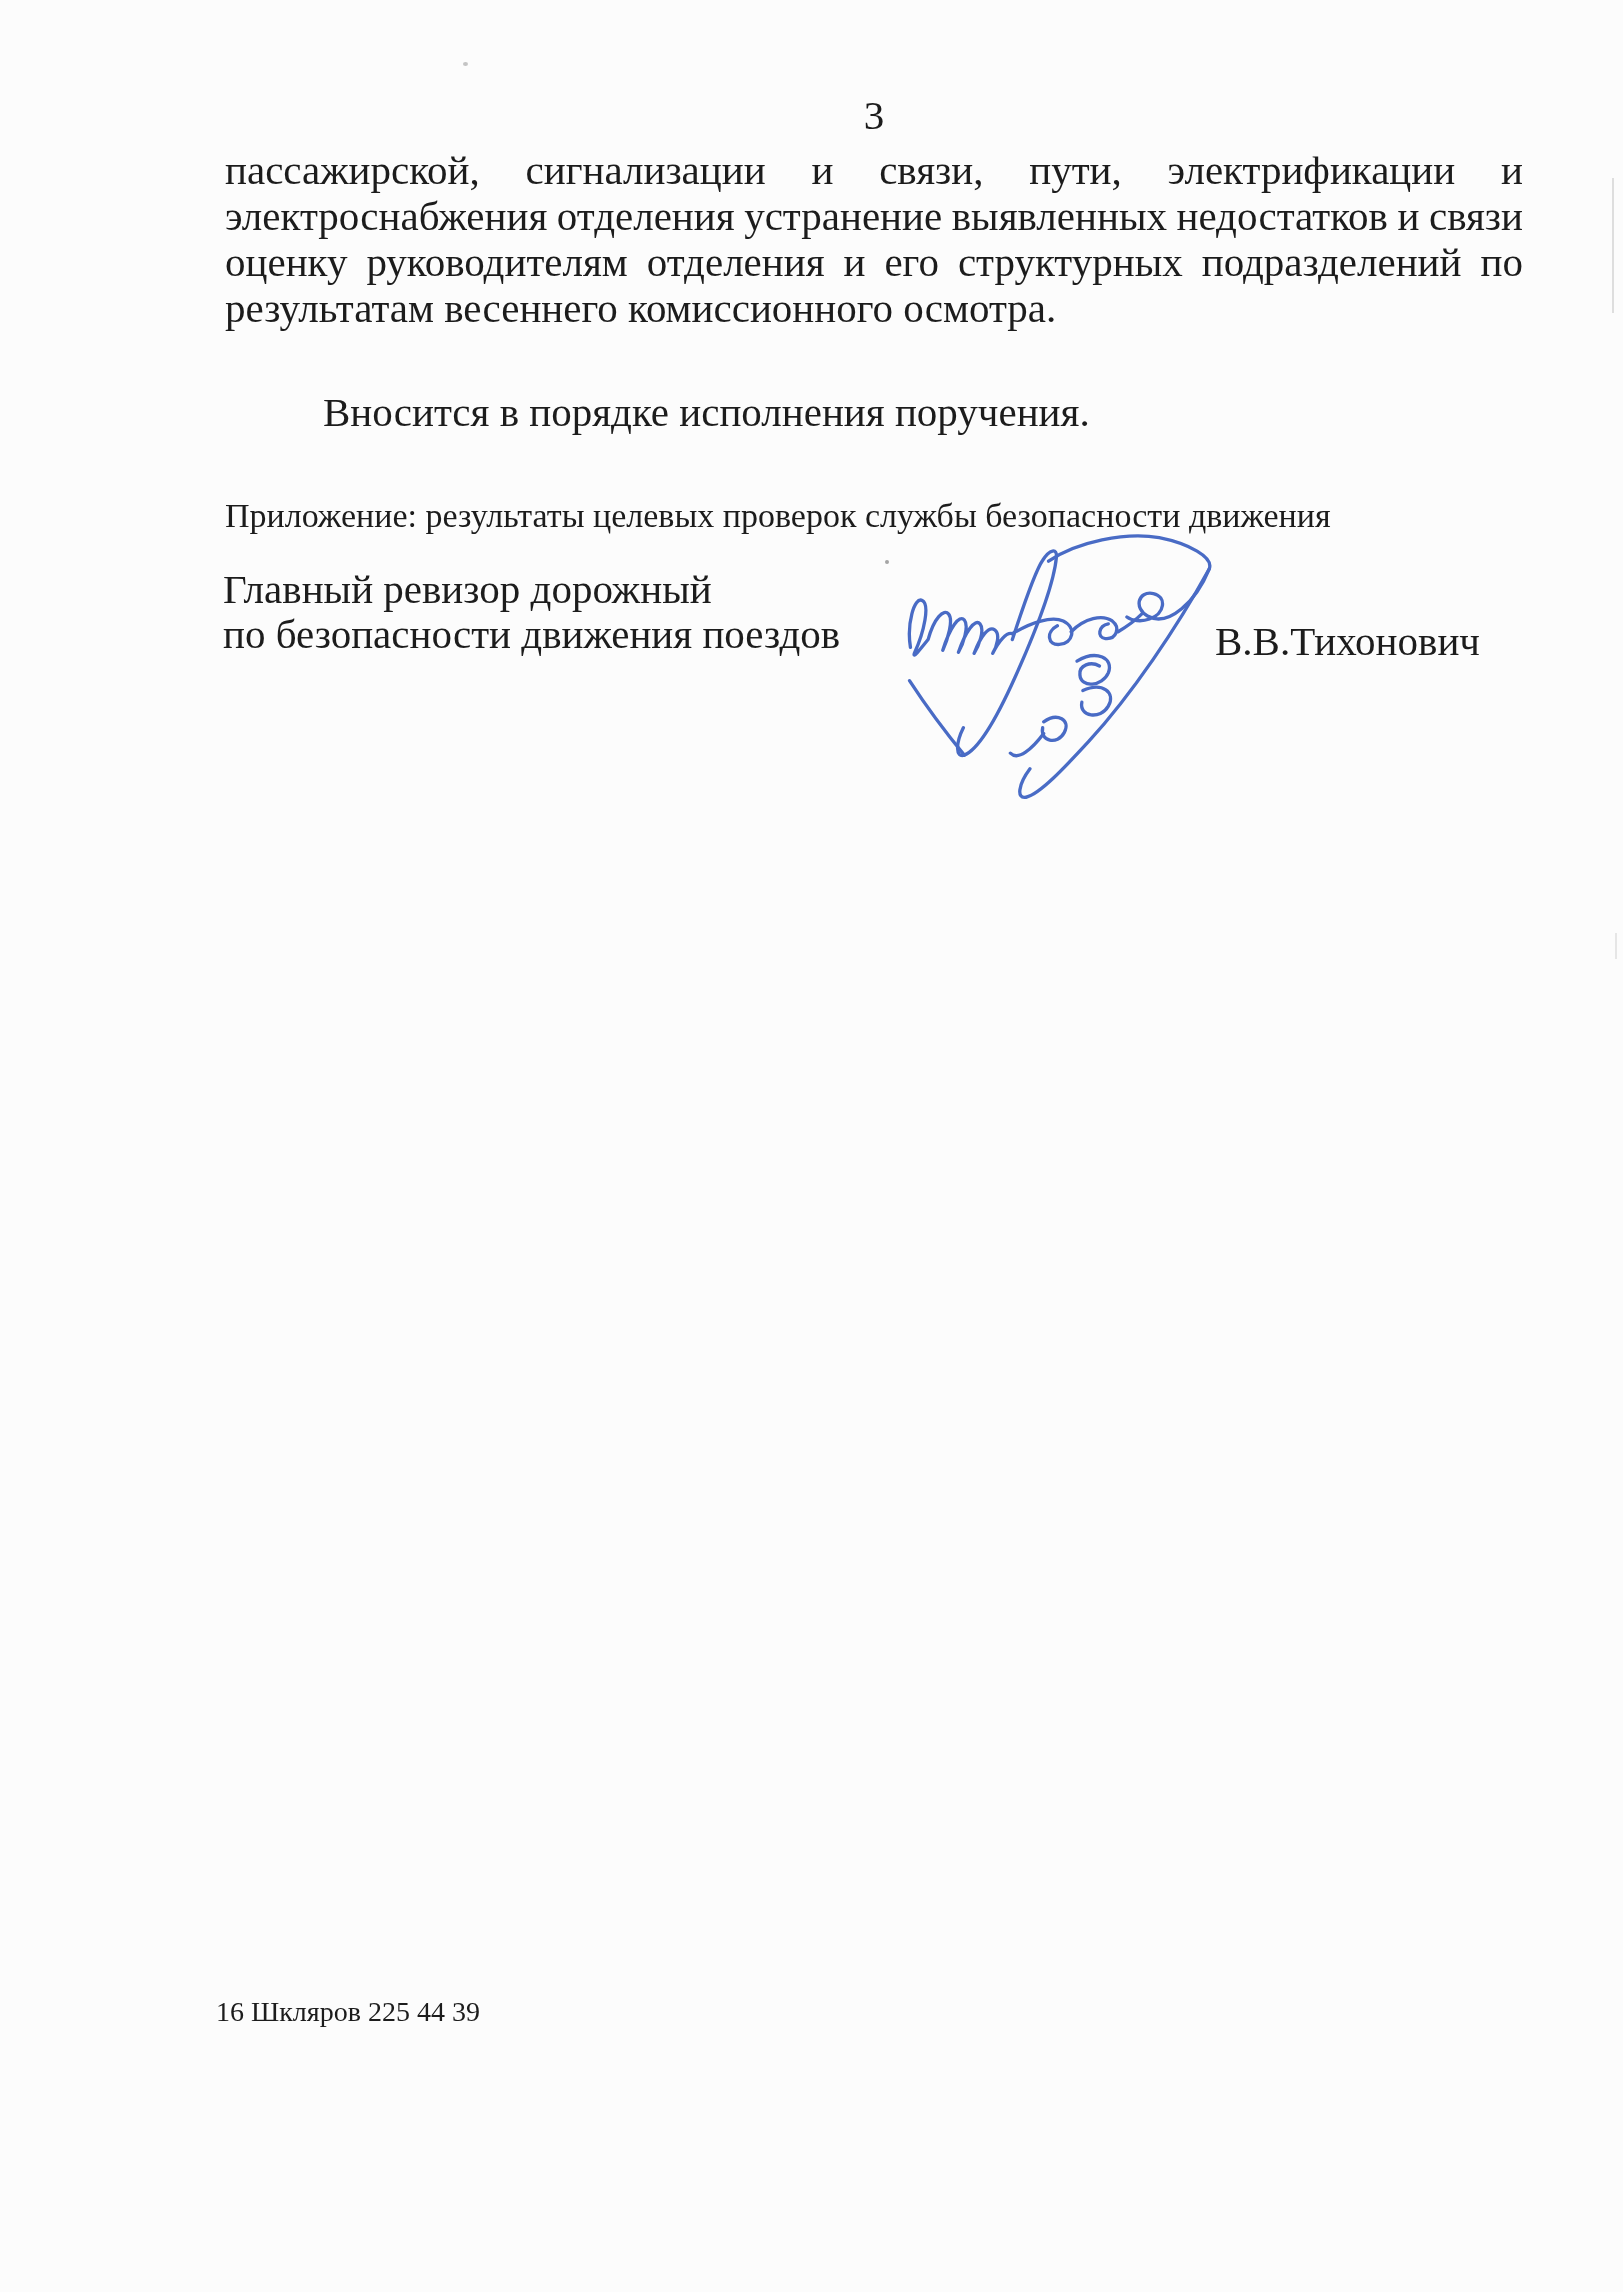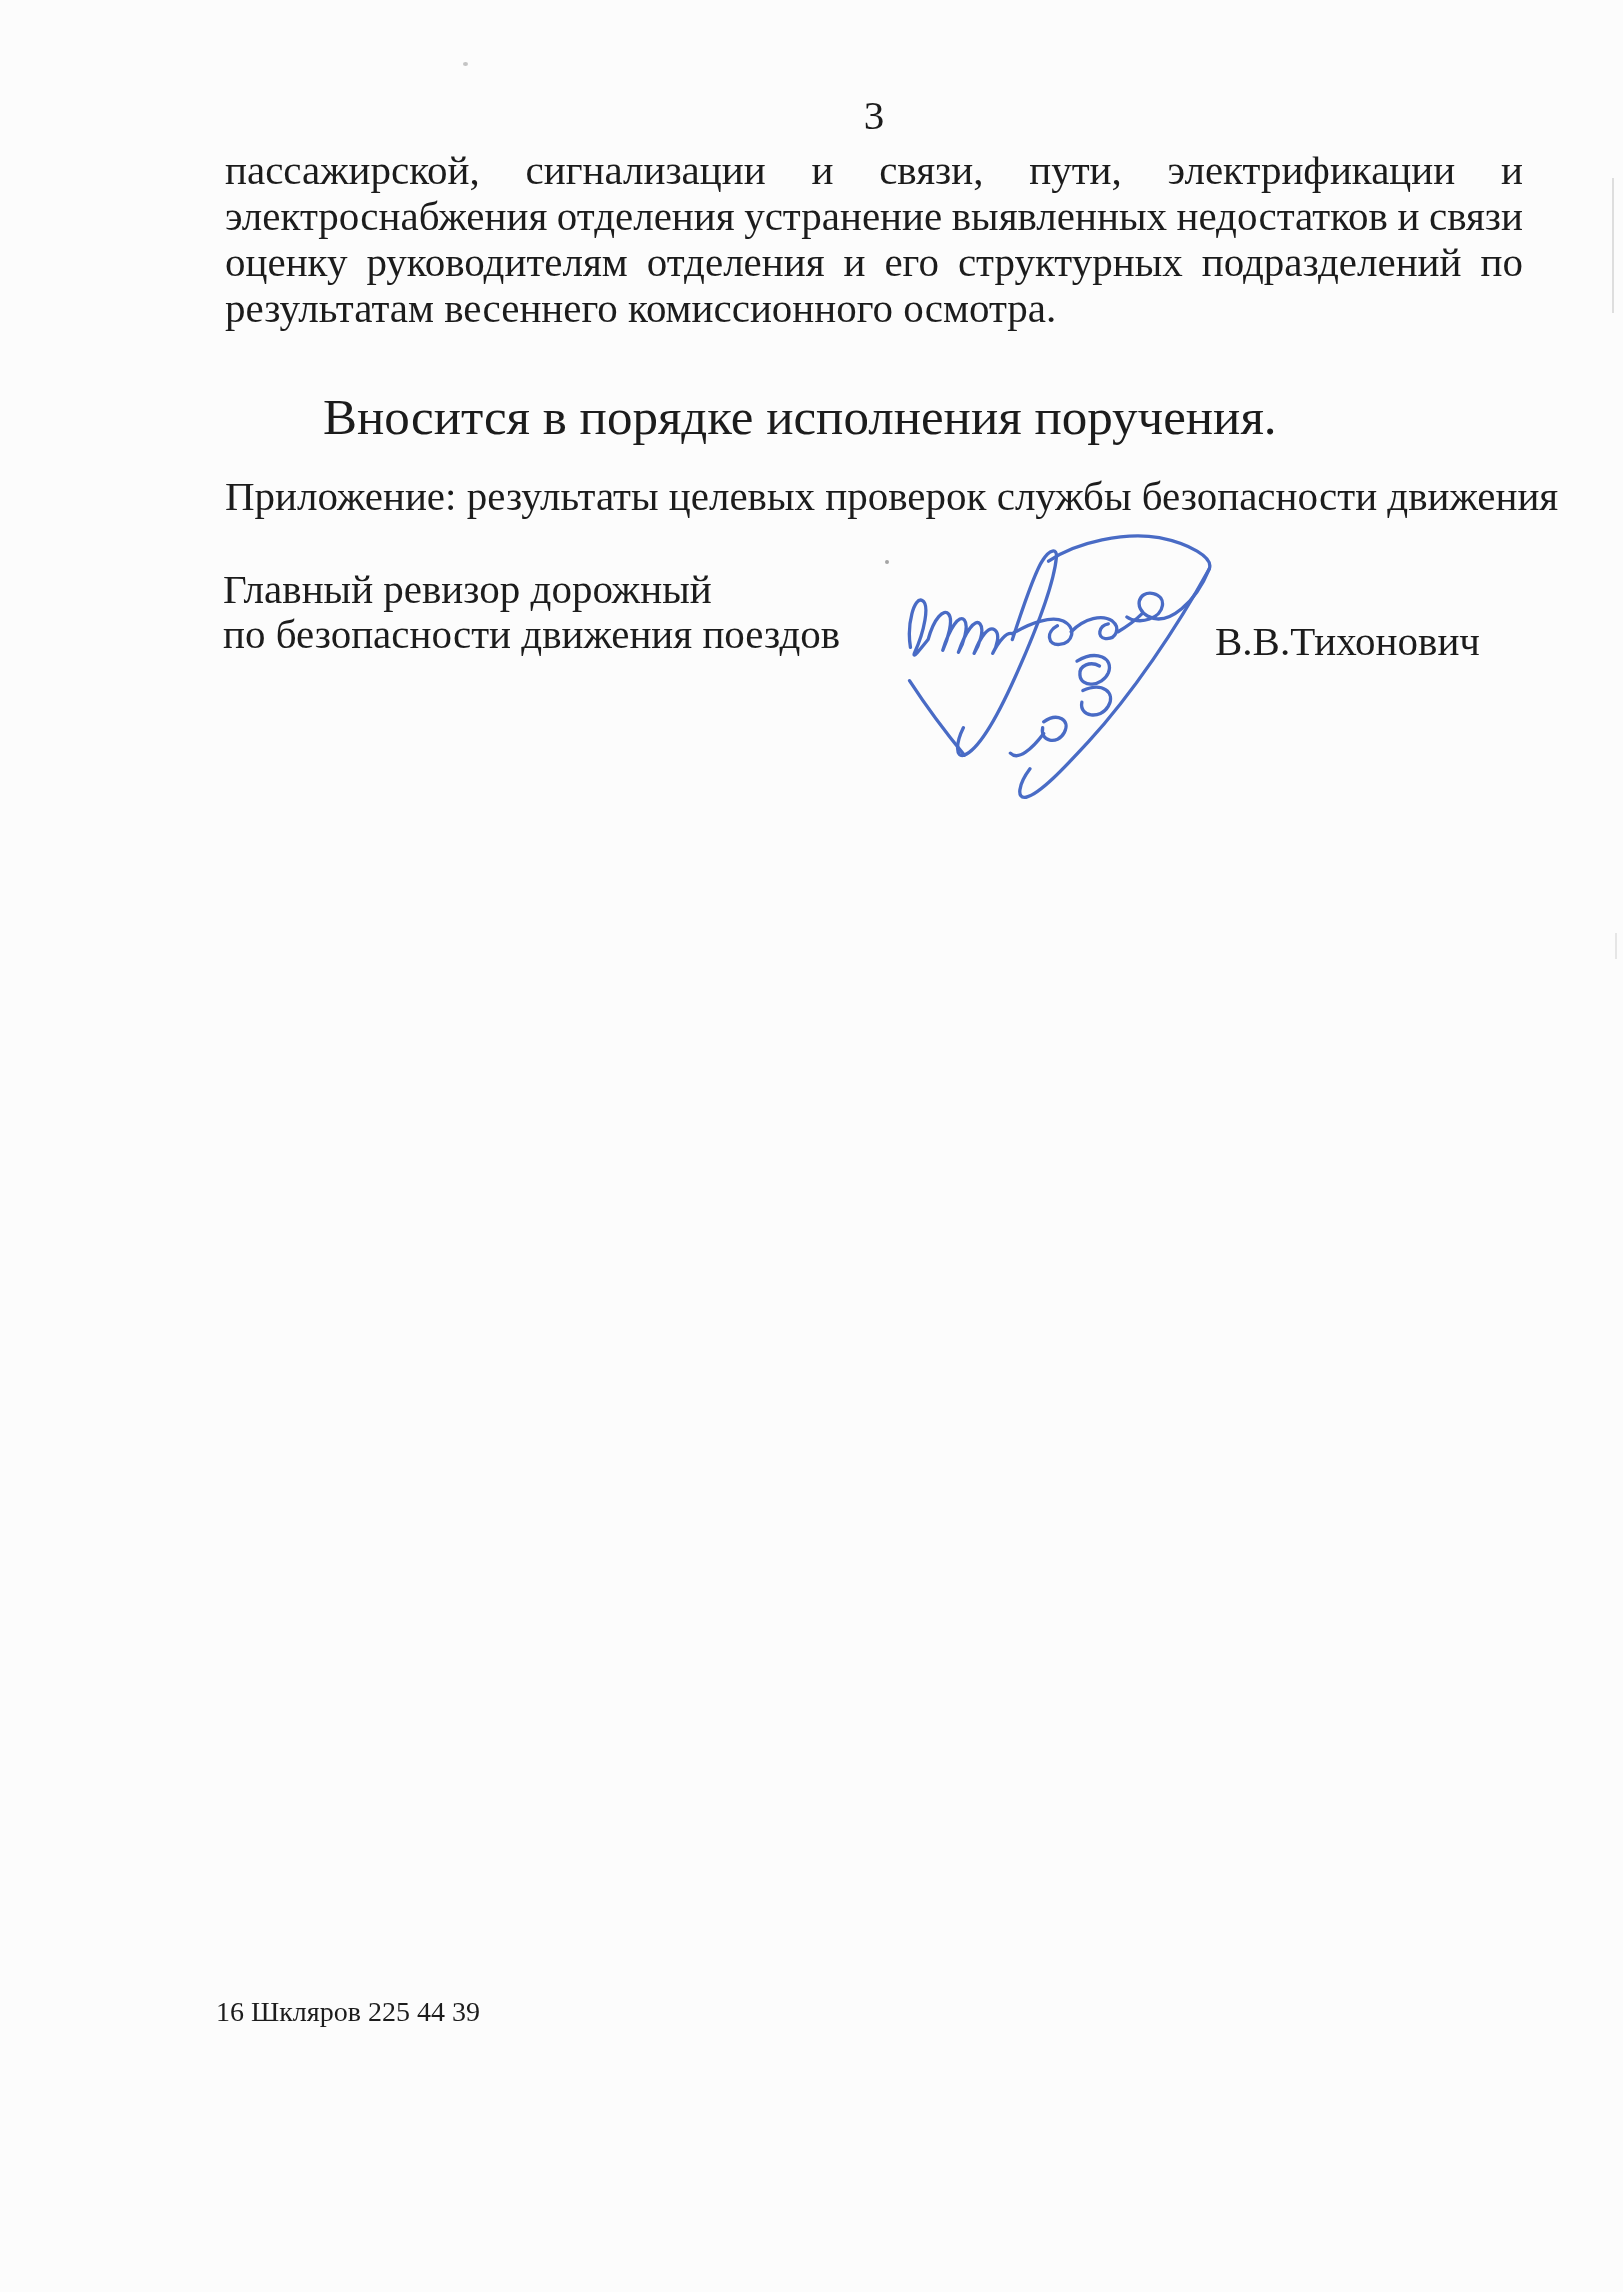--- a/index.html
+++ b/index.html
@@ -6,22 +6,22 @@
   .page{
     position:relative;width:1623px;height:2293px;margin:0 auto;
     background:#fcfcfc;overflow:hidden;
     font-family:"Liberation Serif","DejaVu Serif",serif;color:#1c1c1c;
   }
   .abs{position:absolute;}
   .pagenum{left:225px;top:91px;width:1298px;text-align:center;font-size:41px;}
   .para{left:225px;top:147px;width:1298px;font-size:41px;line-height:46px;}
   .jline{display:flex;justify-content:space-between;}
   .lline{text-align:left;}
-  .note{left:323px;top:388px;font-size:51px;white-space:nowrap;}
-  .attach{left:225px;top:473px;width:1353px;font-size:41px;line-height:46px;}
+  .note{left:323px;top:388px;font-size:41px;white-space:nowrap;}
+  .attach{left:225px;top:493px;width:1353px;font-size:34px;line-height:46px;}
   .attach .l1{white-space:nowrap;}
   .attach .l2{margin-left:255px;white-space:nowrap;}
   .signer{left:223px;top:567px;font-size:41px;line-height:45px;white-space:nowrap;}
   .name{left:1215px;top:617px;font-size:41px;white-space:nowrap;}
   .footer{left:216px;top:1996px;font-size:28px;white-space:nowrap;}
   .sig{left:885px;top:522px;width:333px;height:289px;}
   .sig svg{display:block;width:100%;height:100%;}
   
   .dot-a{left:463px;top:62px;width:4.9px;height:3.9px;background:#adadad;border-radius:50%;opacity:.7;}
   .dot-b{left:885px;top:560px;width:3.9px;height:3.9px;background:#8f8f8f;border-radius:50%;opacity:.8;}

